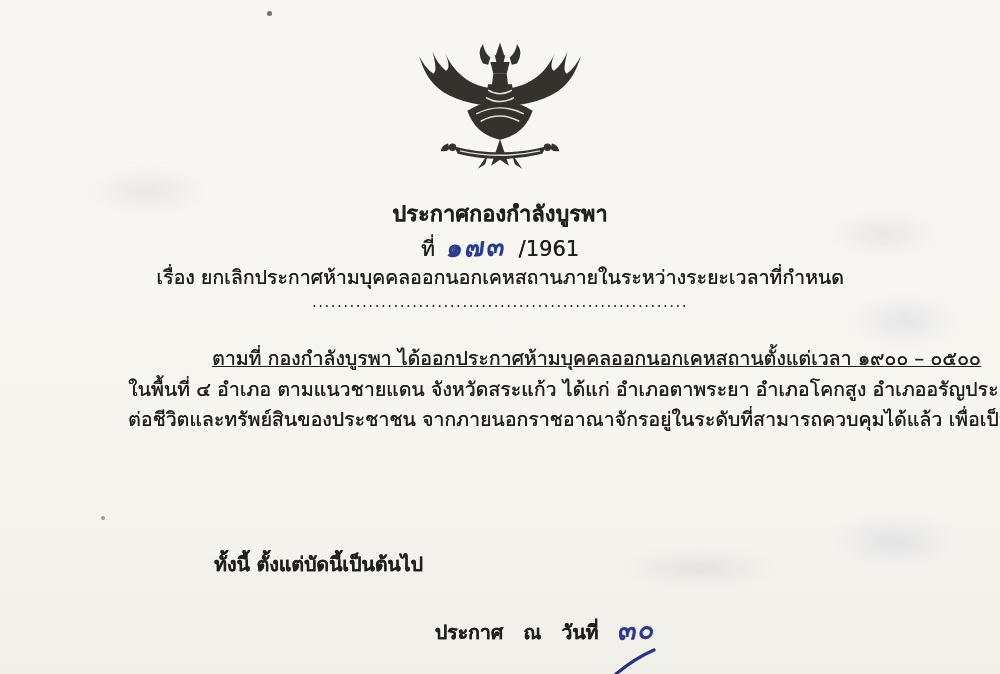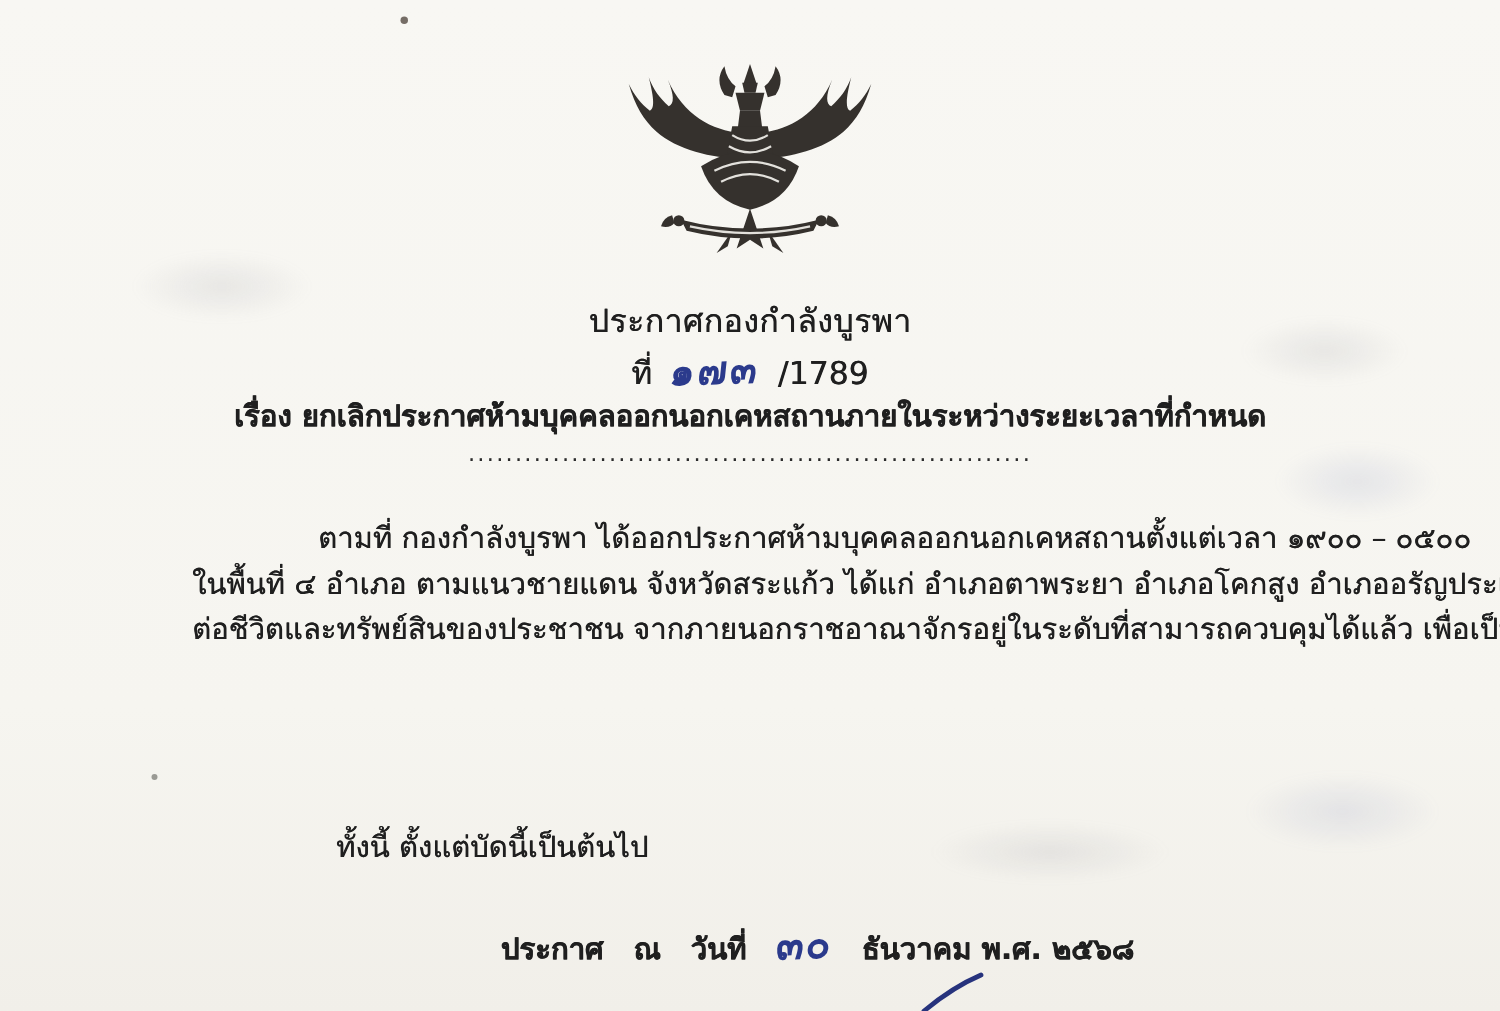--- a/index.html
+++ b/index.html
@@ -23,45 +23,45 @@
   .tiny-dot{position:absolute;width:4px;height:4px;border-radius:50%;background:#9a9a94;}
 
   .emblem{
     position:absolute;top:40px;left:50%;transform:translateX(-50%);
     width:178px;height:158px;
   }
   .center-line{
     position:absolute;left:50%;transform:translateX(-50%);
     white-space:nowrap;text-align:center;
   }
-  .doc-title{top:196px;font-size:21.5px;font-weight:400;letter-spacing:.2px;
+  .doc-title{top:196px;font-size:21.5px;font-weight:700;letter-spacing:.2px;
     text-shadow:.3px 0 0 currentColor;}
   .doc-number{top:226px;font-size:21px;display:flex;align-items:baseline;gap:12px;
     text-shadow:.3px 0 0 currentColor;}
   .handwriting{
     color:var(--ink,#2b3a8c);
     font-size:26px;font-weight:600;
     transform:skewX(-8deg) rotate(-2deg);
     text-shadow:none;letter-spacing:2px;
   }
-  .subject{top:262px;font-size:19.5px;font-weight:700;text-shadow:.3px 0 0 currentColor;}
+  .subject{top:262px;font-size:19.5px;font-weight:400;text-shadow:.3px 0 0 currentColor;}
   .dots{top:293px;font-size:15px;letter-spacing:1.5px;color:#2a2a2a;}
 
   .body-text{
     position:absolute;left:128px;top:344px;width:786px;
     font-size:19.5px;line-height:30.5px;font-weight:500;
     text-shadow:.3px 0 0 currentColor;
   }
   .body-line{white-space:nowrap;}
-  .body-line.first{text-indent:84px;}
+  .body-line.first{text-indent:84px;text-decoration:underline;}
   .body-line.last{margin-left:-20px;}
 
   .closing{
-    position:absolute;left:224px;top:549px;
-    font-size:19.5px;font-weight:400;white-space:nowrap;
+    position:absolute;left:214px;top:549px;
+    font-size:19.5px;font-weight:700;white-space:nowrap;
     text-shadow:.3px 0 0 currentColor;
   }
   .date-line{
     position:absolute;top:608px;left:545px;transform:translateX(-50%);
     display:flex;align-items:baseline;gap:20px;
     font-size:19.5px;font-weight:600;white-space:nowrap;
     text-shadow:.3px 0 0 currentColor;
   }
   .date-line .handwriting{font-size:27px;letter-spacing:1px;}
   .signature-stroke{position:absolute;left:602px;top:648px;width:80px;height:26px;}
@@ -120,40 +120,39 @@
         <path d="M66 148 Q120 160 174 148"></path>
       </g>
     </svg>
   </div>
 
   <div class="center-line doc-title">ประกาศกองกำลังบูรพา</div>
 
   <div class="center-line doc-number">
     <span>ที่</span>
     <span class="handwriting">๑๗๓</span>
-    <span>/1789</span>
+    <span>/1961</span>
   </div>
 
   <div class="center-line subject">เรื่อง ยกเลิกประกาศห้ามบุคคลออกนอกเคหสถานภายในระหว่างระยะเวลาที่กำหนด</div>
 
   <div class="center-line dots">............................................................</div>
 
   <div class="body-text">
     <div class="body-line first">ตามที่ กองกำลังบูรพา ได้ออกประกาศห้ามบุคคลออกนอกเคหสถานตั้งแต่เวลา ๑๙๐๐ – ๐๕๐๐</div>
     <div class="body-line">ในพื้นที่ ๔ อำเภอ ตามแนวชายแดน จังหวัดสระแก้ว ได้แก่ อำเภอตาพระยา อำเภอโคกสูง อำเภออรัญประเทศ</div>
     <div class="body-line">ต่อชีวิตและทรัพย์สินของประชาชน จากภายนอกราชอาณาจักรอยู่ในระดับที่สามารถควบคุมได้แล้ว เพื่อเป็น</div>
   </div>
 
   <div class="closing">ทั้งนี้  ตั้งแต่บัดนี้เป็นต้นไป</div>
 
   <div class="date-line">
     <span>ประกาศ</span>
     <span>ณ</span>
     <span>วันที่</span>
     <span class="handwriting">๓๐</span>
-    <span>ธันวาคม พ.ศ. ๒๕๖๘</span>
   </div>
 
   <svg class="signature-stroke" viewBox="0 0 80 26">
     <path d="M14 26 C26 16 38 8 52 2" stroke="#27337d" stroke-width="3.2" fill="none" stroke-linecap="round"></path>
   </svg>
 
 </div>
 
 </body></html>

